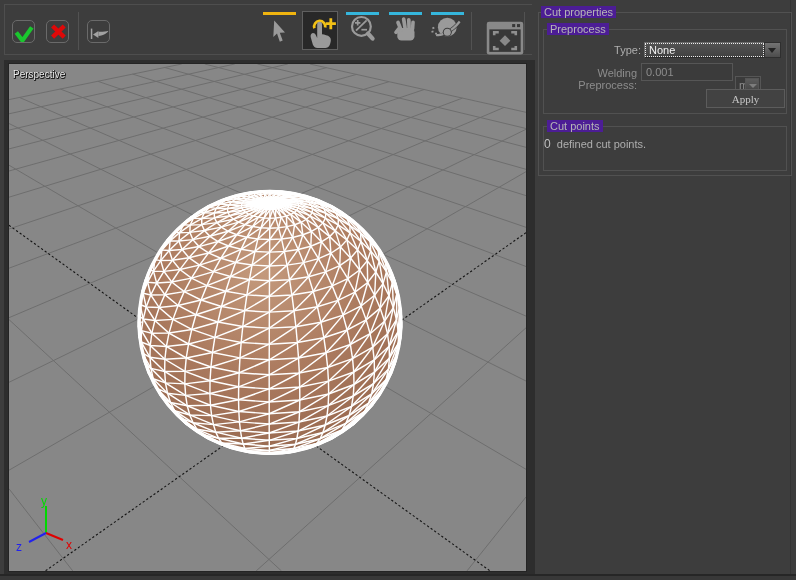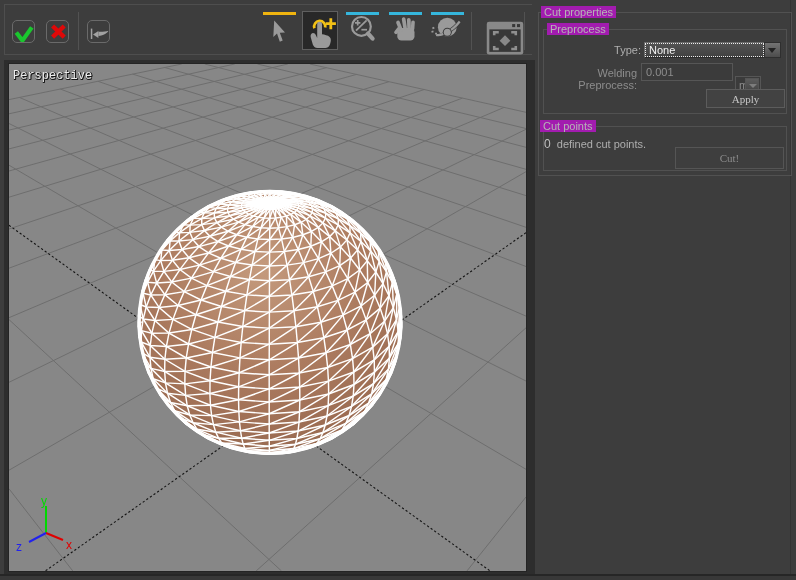--- a/index.html
+++ b/index.html
@@ -9,31 +9,31 @@
 #toolbar .tb-border { position:absolute; left:4px; top:4px; right:0px; bottom:5px;
   border-left:1px solid #4e4e4e; border-top:1px solid #4e4e4e; border-bottom:1px solid #4e4e4e; }
 .tbtn { position:absolute; width:23px; height:23px; top:20px; border:1px solid #6a6a6a;
   border-radius:5px; }
 .sep { position:absolute; top:12px; width:1px; height:38px; background:#525252; }
 .cbar { position:absolute; top:12px; height:3px; width:33px; }
 .ticon { position:absolute; top:11px; width:38px; height:39px; }
 
 #panel { position:absolute; left:536px; top:0; width:260px; height:580px; background:#3d3d3d;
   font-size:11px; }
-.grouplab { position:absolute; color:#b6b6b6; font-size:11px; background:#a21caf; padding:0 3px; z-index:3;}
+.grouplab { position:absolute; color:#b6b6b6; font-size:11px; background:#4c1d95; padding:0 3px; z-index:3;}
 .gbox { position:absolute; border:1px solid #515151; }
 .lab { position:absolute; color:#aeaeae; font-size:11px; }
 .dis { color:#8d8d8d; }
 .btn { position:absolute; background:#424242; border:1px solid #5c5c5c; color:#c6c6c6;
   font-size:11px; text-align:center;font-family:Liberation Serif, serif; }
 
 #vpframe { position:absolute; left:4px; top:60px; width:531px; height:514px; background:#2d2d2d; }
 #vpsvg { position:absolute; left:0; top:0; }
-#persp { position:absolute; left:13px; top:69px; color:#ececec; font-size:12px; z-index:5;
-  text-shadow:1px 1px 0 #161616, 0 1px 0 #161616, 1px 0 0 #161616;font-family:Liberation Mono, monospace; }
+#persp { position:absolute; left:13px; top:69px; color:#ececec; font-size:10px; z-index:5;
+  text-shadow:1px 1px 0 #161616, 0 1px 0 #161616, 1px 0 0 #161616; }
 #botbar { position:absolute; left:0; bottom:0; width:796px; height:6px; background:#383838; border-top:2px solid #262626; }
 </style></head>
 <body>
 <div id="stage">
 
   <div id="vpframe"></div>
   <div id="vpsvg"><svg width="796" height="580" viewBox="0 0 796 580">
 <defs>
           <radialGradient id="sg" cx="0.47" cy="0.30" r="0.85">
             <stop offset="0" stop-color="#c49a7d"></stop>
@@ -166,24 +166,23 @@
     <div style="position:absolute; left:105px; top:63px; width:92px; height:18px; background:#3b3b3b; border:1px solid #565656; color:#8d8d8d; font-size:11px; line-height:16px; padding-left:4px;">0.001</div>
     <div style="position:absolute; left:199px; top:76px; width:26px; height:18px; background:#3b3b3b; border:1px solid #565656;">
       <span style="position:absolute; left:3px; top:2px; color:#8d8d8d; font-size:11px;">mm</span>
       <div style="position:absolute; right:1px; top:1px; width:14px; height:14px; background:linear-gradient(#5c5c5c,#454545); border:1px solid #555;">
         <div style="position:absolute; left:2.5px; top:5px; width:0; height:0; border-left:4px solid transparent; border-right:4px solid transparent; border-top:4px solid #7d7d7d;"></div>
       </div>
     </div>
 
     <div class="btn" style="left:170px; top:89px; width:79px; height:19px; line-height:18px;">Apply</div>
 
-    <div class="grouplab" style="left:4px; top:120px;">Cut points</div>
+    <div class="grouplab" style="left:11px; top:120px;">Cut points</div>
     <div class="gbox" style="left:7px; top:126px; width:244px; height:45px;"></div>
     <div class="lab" style="left:8px; top:137px;"><span style="font-size:12px; color:#c0c0c0;">0</span>&nbsp; defined cut points.</div>
-    <div class="btn" style="left:139px; top:147px; width:109px; height:22px; line-height:21px; color:#8d8d8d; background:#3e3e3e; border-color:#555;">Cut!</div>
   </div>
 
   <svg style="position:absolute; left:0; top:0; z-index:4;" width="796" height="580" viewBox="0 0 796 580">
     <g stroke-width="2">
       <line x1="46" y1="533" x2="46" y2="506" stroke="#00d900"></line>
       <line x1="46" y1="533" x2="63" y2="540" stroke="#e00000"></line>
       <line x1="46" y1="533" x2="29" y2="542" stroke="#2222ee"></line>
     </g>
     <text x="41" y="505" fill="#00d900" font-size="12">y</text>
     <text x="66" y="549" fill="#e00000" font-size="12">x</text>

